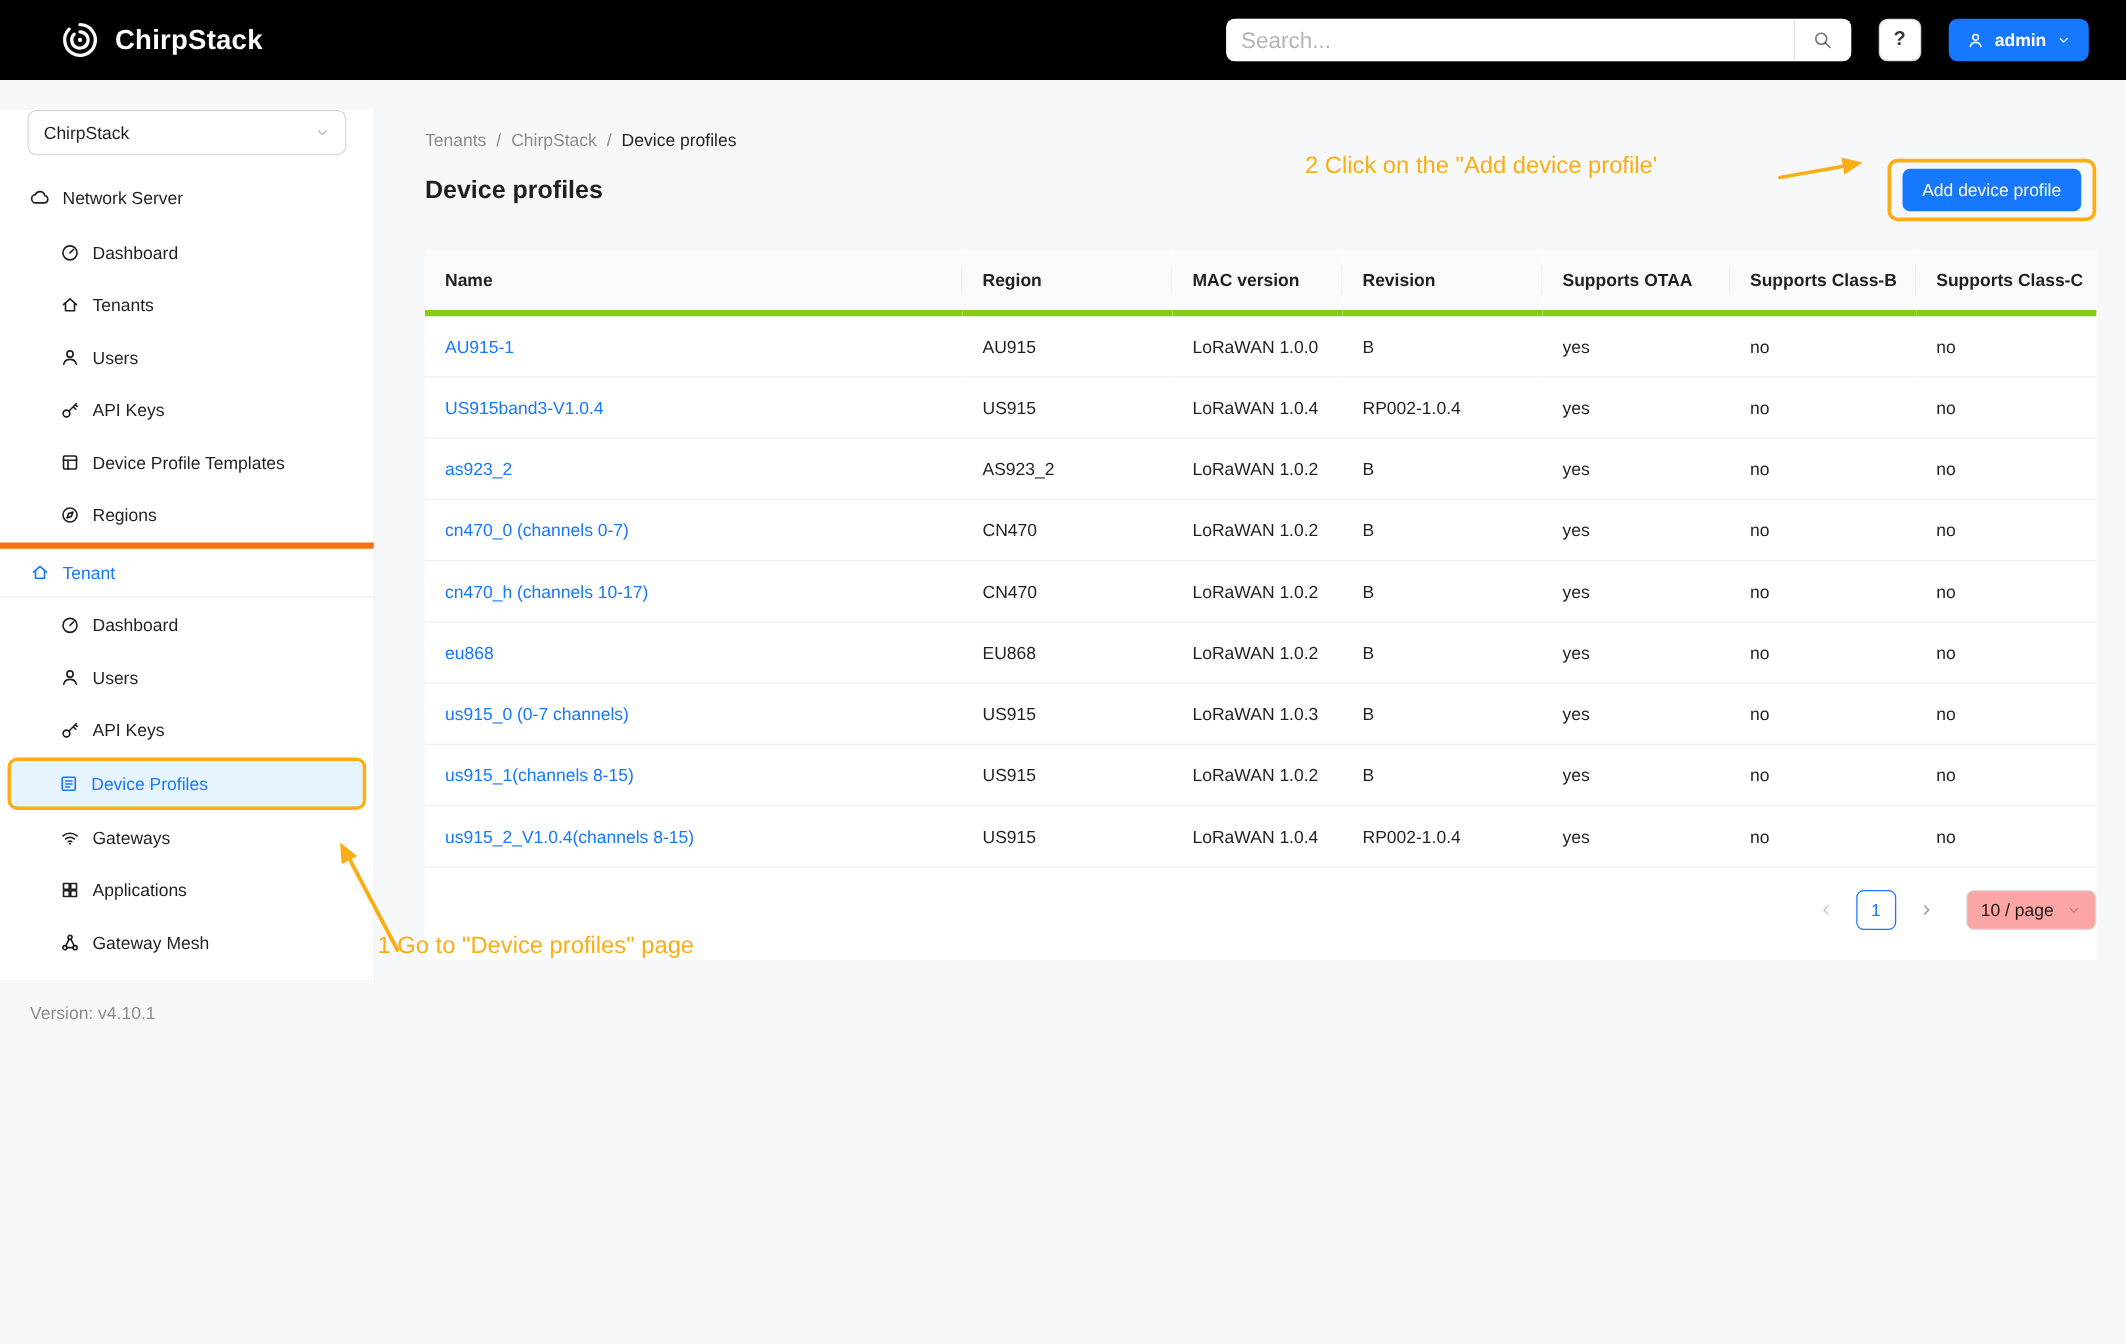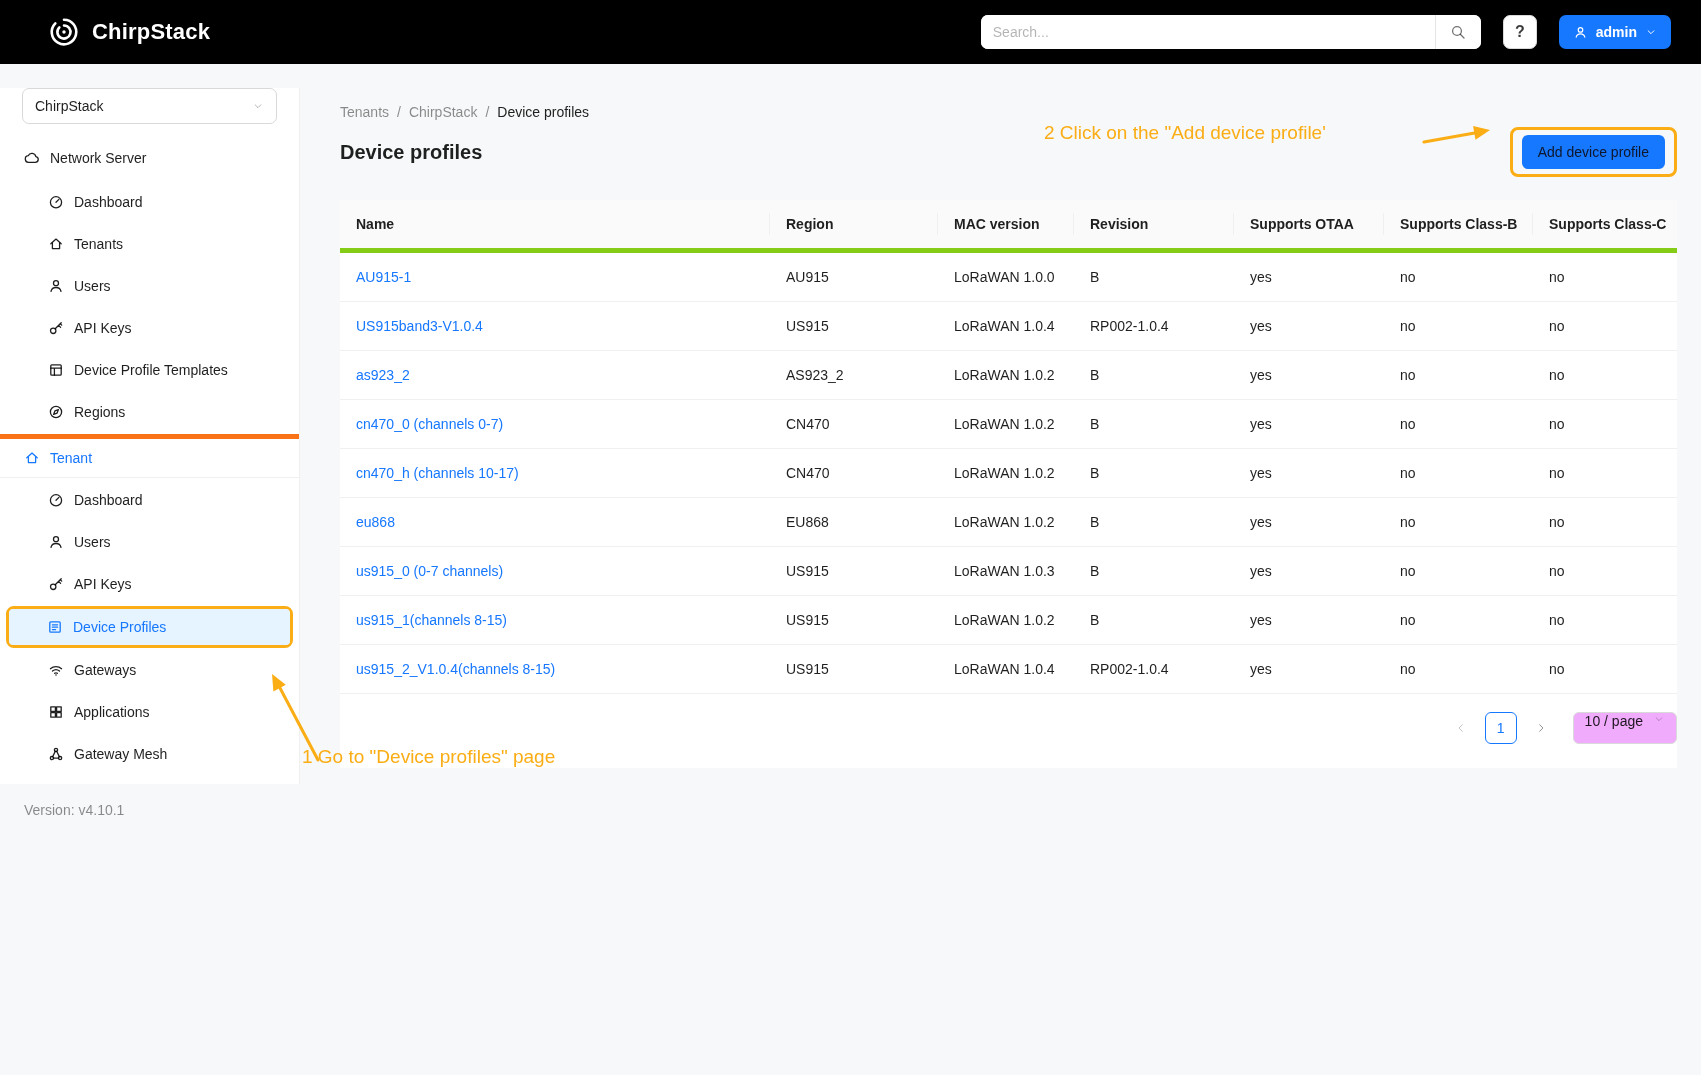--- a/index.html
+++ b/index.html
@@ -7,21 +7,21 @@
   body { font-family:"Liberation Sans",sans-serif; font-size:14px; color:rgba(0,0,0,.88); }
   .app { position:relative; width:1701px; height:897px; overflow:hidden; background:#f7f8f9; }
 
   
   .header { position:absolute; top:0; left:0; right:0; height:64px; background:#000; display:flex; align-items:center; padding:0 30px 0 46px; z-index:5; }
   .brand { display:flex; align-items:center; gap:10px; color:#fff; }
   .brand-logo svg { width:36px; height:36px; display:block; }
   .brand-text { font-size:22px; font-weight:700; letter-spacing:.2px; }
   .header-spacer { flex:1; }
   .search-wrap { display:flex; width:500px; height:34px; background:#fff; border-radius:7px; overflow:hidden; margin-right:22px; }
-  .search-input { flex:1; border:none; outline:none; padding:0 12px; font-size:14px; font-family:inherit; color:rgba(0,0,0,.88); }
+  .search-input { flex:1; border:none; outline:none; padding:0 12px; font-size:18px; font-family:inherit; color:rgba(0,0,0,.88); }
   .search-input::placeholder { color:rgba(0,0,0,.3); }
   .search-btn { width:46px; border:none; border-left:1px solid #e5e5e5; background:#fff; display:flex; align-items:center; justify-content:center; cursor:pointer; color:rgba(0,0,0,.55); }
   .help-btn { width:34px; height:34px; background:#fff; border:1px solid #d9d9d9; border-radius:7px; font-size:16px; font-weight:700; color:rgba(0,0,0,.78); margin-right:22px; cursor:pointer; font-family:inherit; }
   .admin-btn { height:34px; background:var(--accent); color:#fff; border:none; border-radius:7px; display:flex; align-items:center; gap:8px; padding:0 14px; font-size:14px; font-weight:600; cursor:pointer; font-family:inherit; }
   .admin-btn .icon svg { width:15px; height:15px; }
   .icon svg { width:16px; height:16px; display:block; }
   .icon.sm svg { width:12px; height:12px; }
 
   
   .sidebar { position:absolute; top:64px; left:0; width:300px; bottom:0; }
@@ -37,34 +37,34 @@
   .version { color:rgba(0,0,0,.45); padding:18px 24px; }
 
   
   .main { position:absolute; top:64px; left:300px; right:0; bottom:0; padding:40px 24px 0 40px; }
   .breadcrumb { display:flex; align-items:center; gap:8px; color:rgba(0,0,0,.45); }
   .bc-item { cursor:pointer; }
   .bc-item.last { color:rgba(0,0,0,.88); cursor:default; }
   .page-head { display:flex; justify-content:space-between; align-items:center; margin-top:4px; min-height:56px; }
   .page-title { font-size:20px; font-weight:700; color:rgba(0,0,0,.88); }
   .add-box { border:3px solid var(--annotation); border-radius:8px; padding:5px 9px; }
-  .add-btn { height:34px; background:var(--accent); color:#0f172a; border:none; border-radius:6px; padding:0 16px; font-size:14px; cursor:pointer; font-family:inherit; }
+  .add-btn { height:34px; background:var(--accent); color:#fef9c3; border:none; border-radius:6px; padding:0 16px; font-size:14px; cursor:pointer; font-family:inherit; }
 
   .table-card { margin-top:20px; background:#fff; }
   table { width:100%; border-collapse:collapse; font-size:14px; table-layout:fixed; }
   thead th { background:#fafafa; text-align:left; font-weight:600; padding:16px; border-bottom:5px solid #84cc16; position:relative; white-space:nowrap; overflow:hidden; }
   thead th:not(:last-child)::after { content:""; position:absolute; right:0; top:50%; transform:translateY(-50%); width:1px; height:22px; background:#f0f0f0; }
   tbody td { padding:16px; border-bottom:1px solid #f0f0f0; white-space:nowrap; overflow:hidden; background:#fff; }
   td.cell-link { color:var(--accent); cursor:pointer; }
 
   .pagination { display:flex; justify-content:flex-end; align-items:center; gap:8px; margin-top:18px; padding-bottom:24px; }
   .pg-btn { width:32px; height:32px; display:flex; align-items:center; justify-content:center; border:none; background:transparent; border-radius:6px; color:rgba(0,0,0,.25); cursor:pointer; }
   .pg-btn.next { color:rgba(0,0,0,.45); }
   .pg-current { width:32px; height:32px; border:1px solid var(--accent); color:var(--accent); border-radius:6px; display:flex; align-items:center; justify-content:center; background:#fff; cursor:pointer; }
-  .pg-size { height:32px; border:1px solid #d9d9d9; border-radius:6px; background:#f0abfc; display:flex; align-items:flex-start; gap:10px; padding:0 11px; cursor:pointer; margin-left:8px; color:rgba(0,0,0,.88); }
+  .pg-size { height:32px; border:1px solid #d9d9d9; border-radius:6px; background:#fca5a5; display:flex; align-items:center; gap:10px; padding:0 11px; cursor:pointer; margin-left:8px; color:rgba(0,0,0,.88); }
   .pg-size .icon { color:rgba(0,0,0,.25); }
 
   
   .ann-text { position:absolute; color:var(--annotation); font-size:19px; font-weight:500; white-space:nowrap; z-index:10; }
   .ann-arrow { position:absolute; color:var(--annotation); z-index:10; }
   .ann-arrow svg { display:block; }
 </style>
 </head>
 <body>
 

